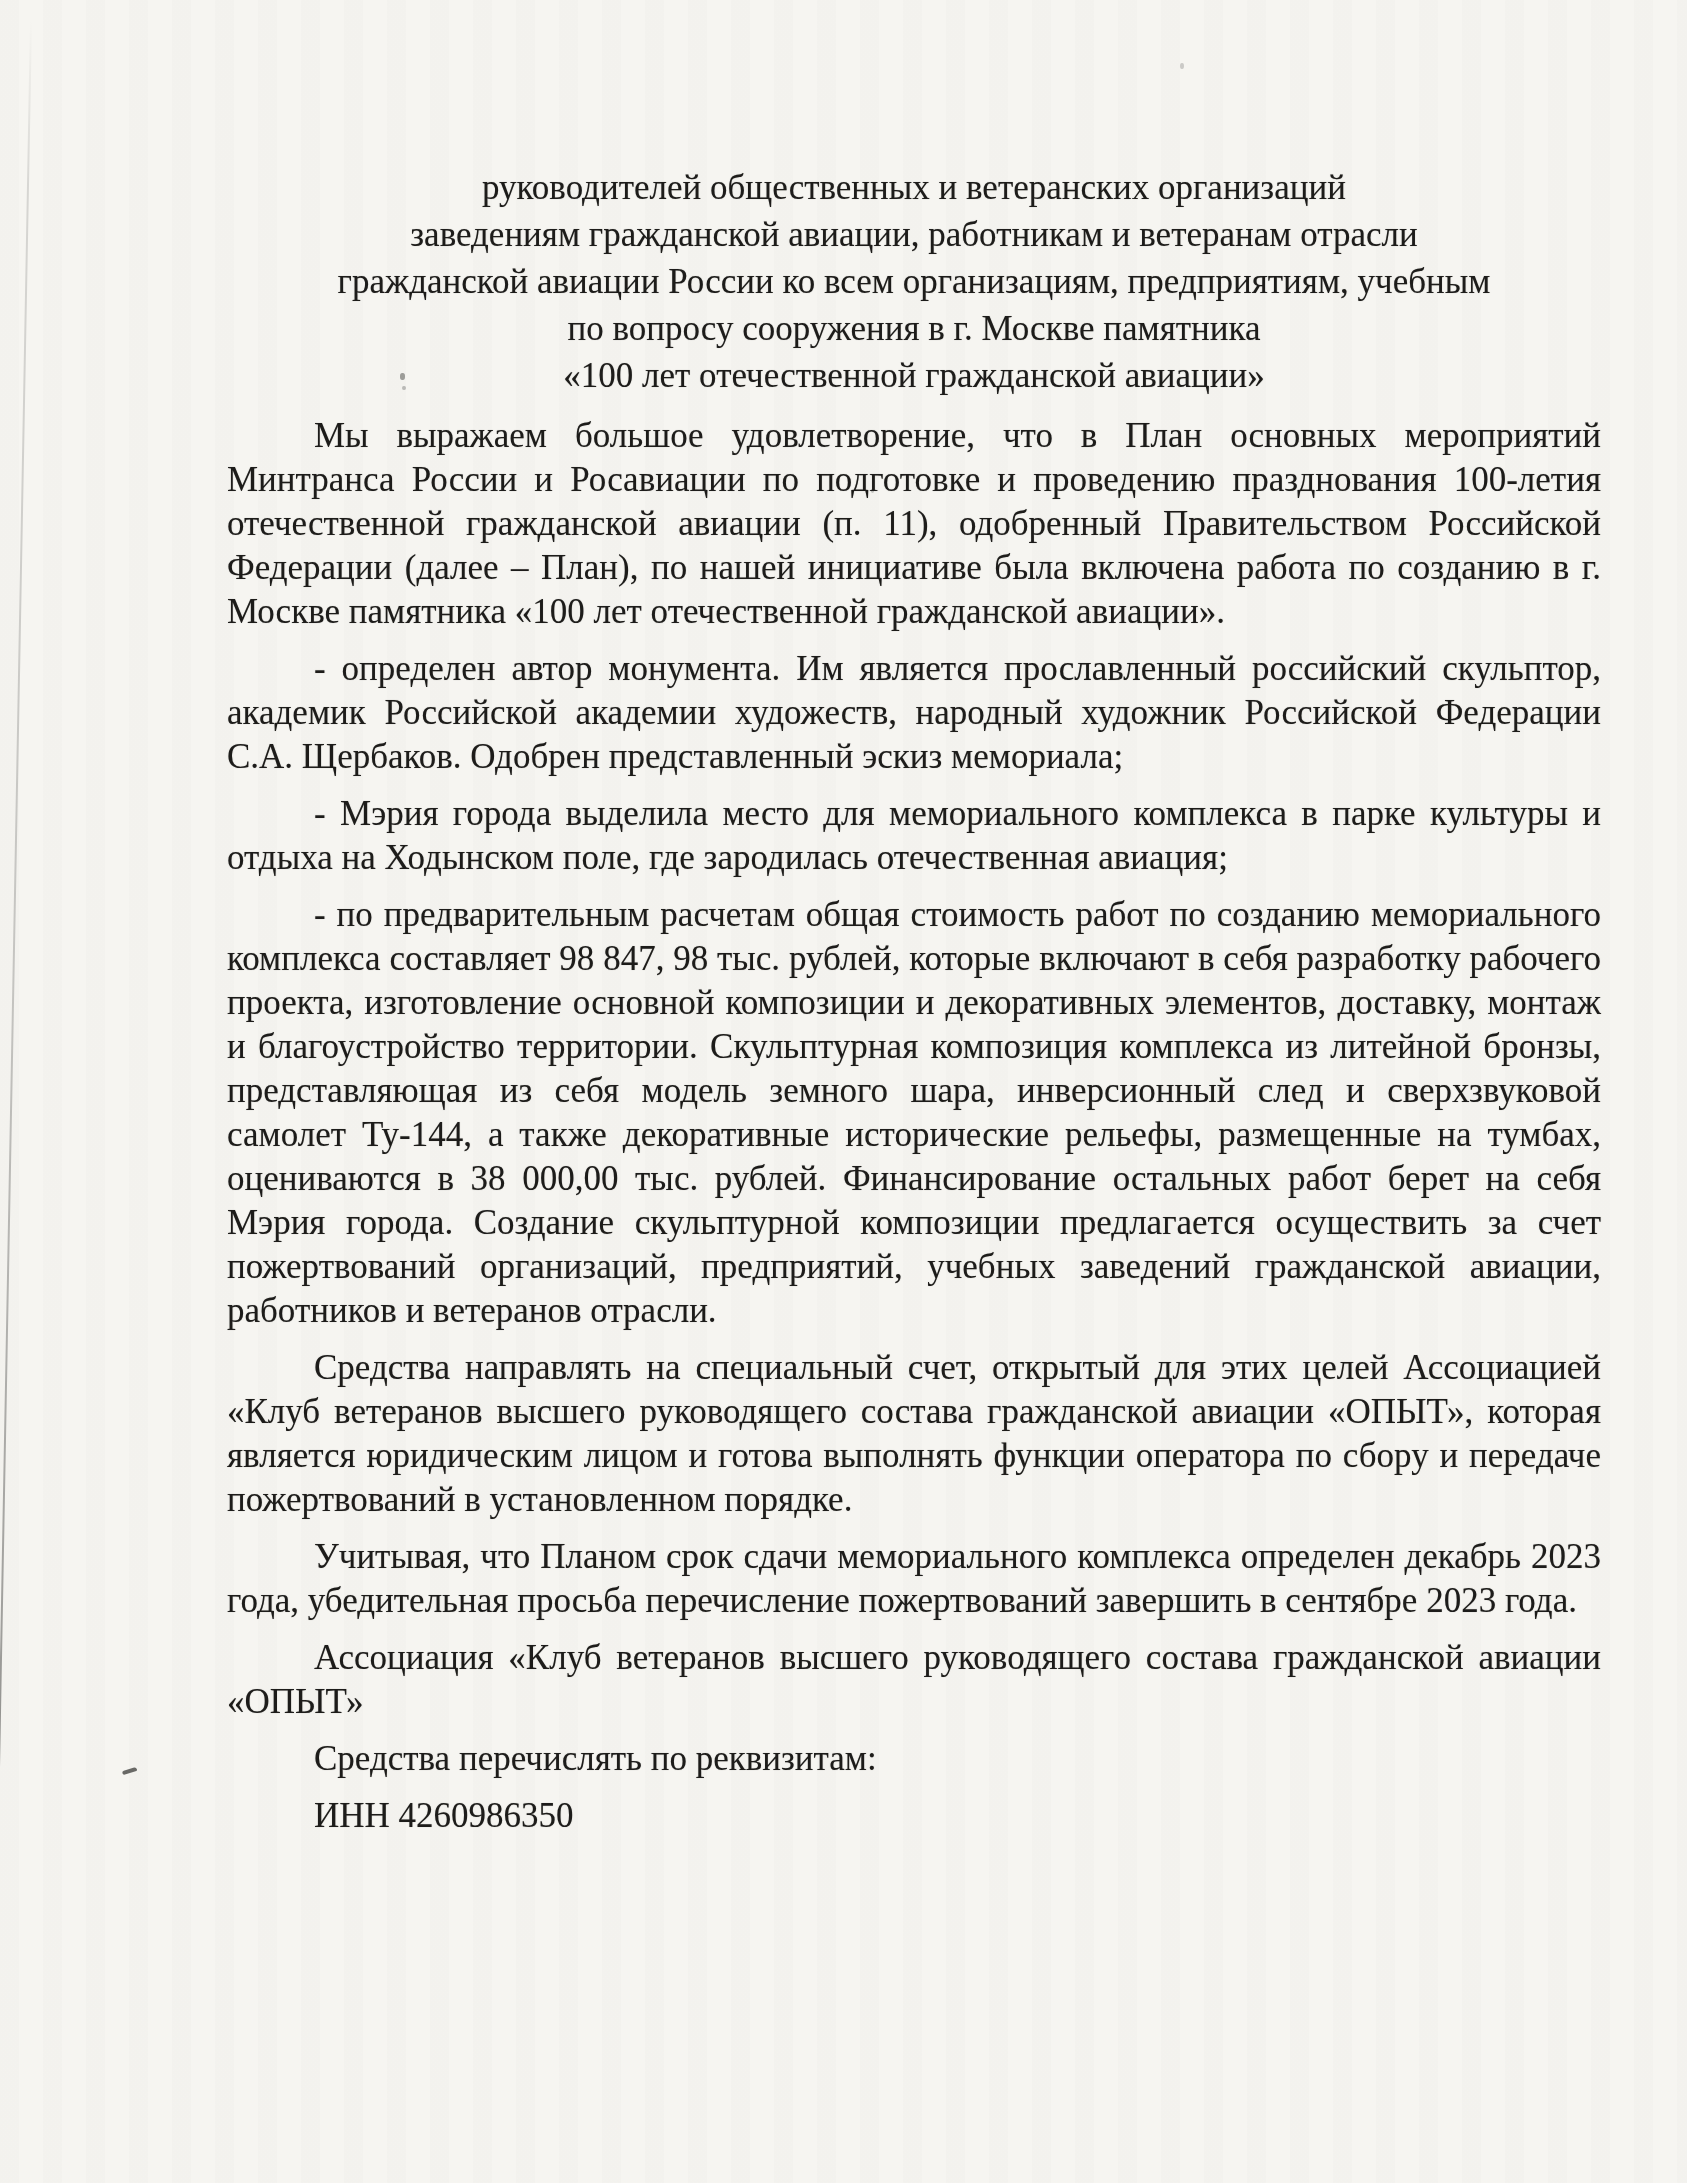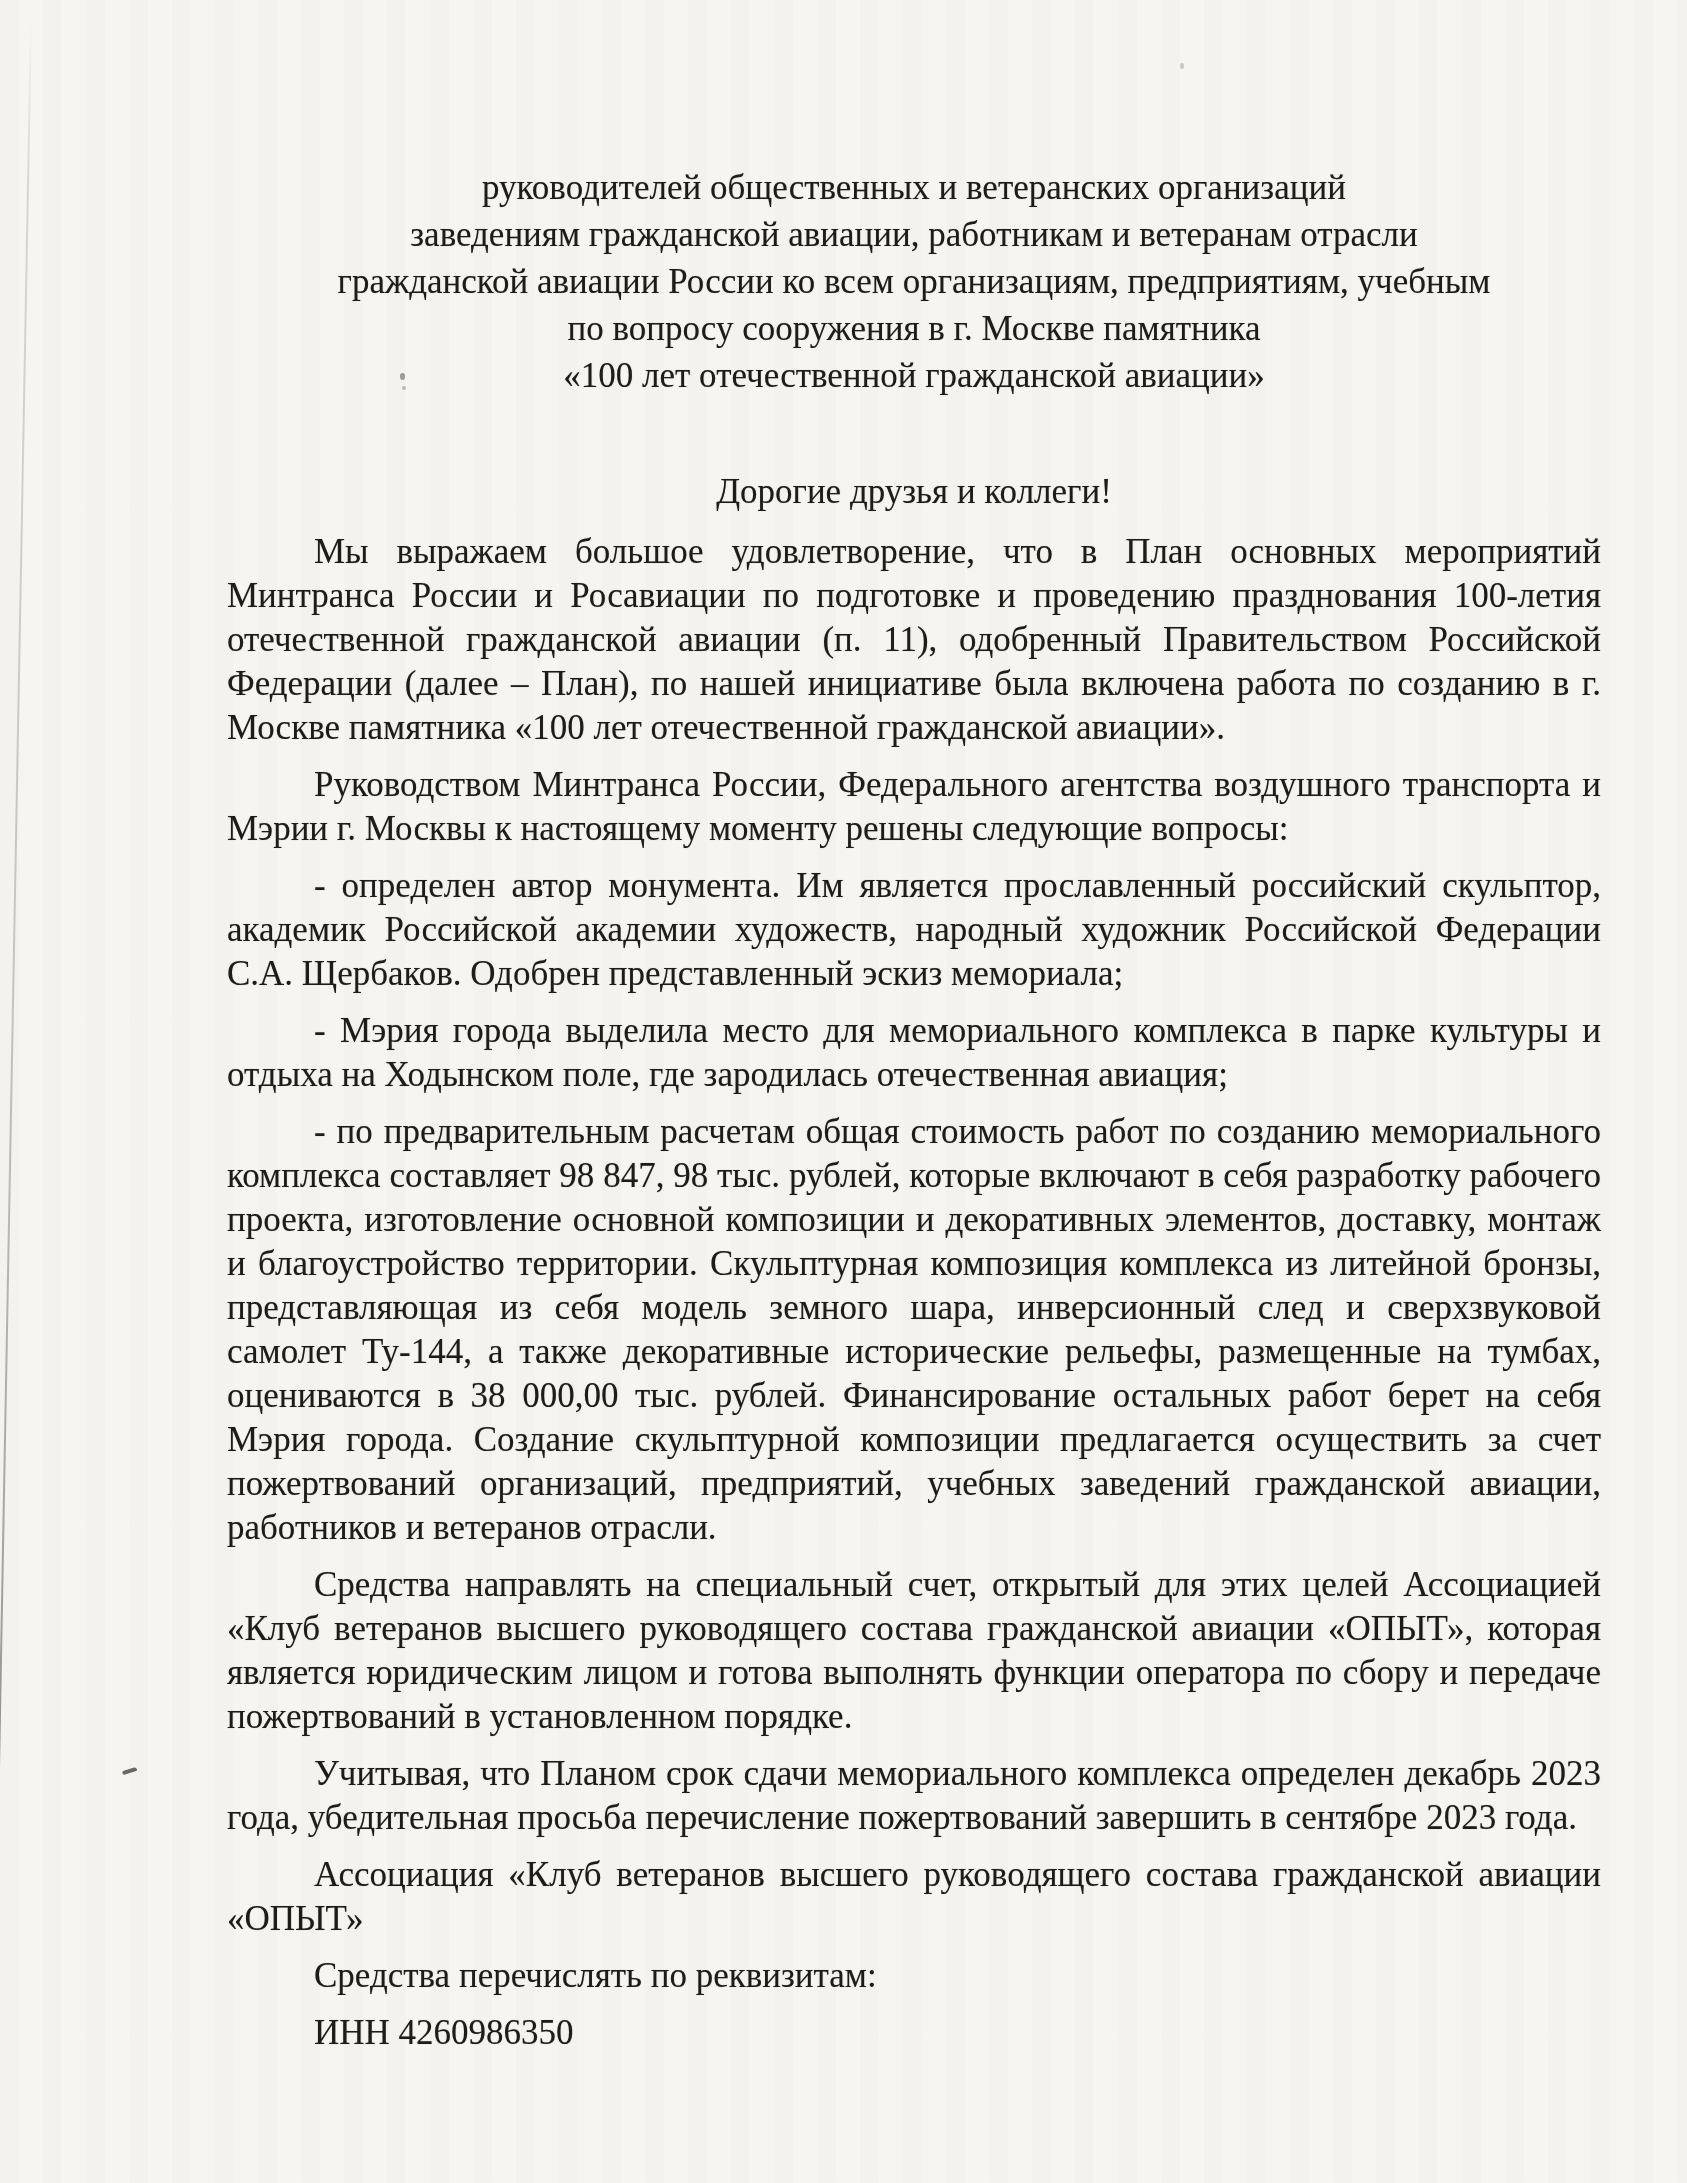--- a/index.html
+++ b/index.html
@@ -82,24 +82,22 @@
   <div class="pen-tick"></div>
 
   <div class="content">
     <div class="title-block" id="title-block">
         <div class="title-line">руководителей общественных и ветеранских организаций</div>
         <div class="title-line">заведениям гражданской авиации, работникам и ветеранам отрасли</div>
         <div class="title-line">гражданской авиации России ко всем организациям, предприятиям, учебным</div>
         <div class="title-line">по вопросу сооружения в г. Москве памятника</div>
         <div class="title-line">«100 лет отечественной гражданской авиации»</div>
       </div>
-    <div class="salutation">Дорогие друзья и коллеги!</div>
     <div class="body-block" id="body-block">
         <p>Мы выражаем большое удовлетворение, что в План основных мероприятий Минтранса России и Росавиации по подготовке и проведению празднования 100-летия отечественной гражданской авиации (п. 11), одобренный Правительством Российской Федерации (далее – План), по нашей инициативе была включена работа по созданию в г. Москве памятника «100 лет отечественной гражданской авиации».</p>
-        <p>Руководством Минтранса России, Федерального агентства воздушного транспорта и Мэрии г. Москвы к настоящему моменту решены следующие вопросы:</p>
         <p>- определен автор монумента. Им является прославленный российский скульптор, академик Российской академии художеств, народный художник Российской Федерации С.А. Щербаков. Одобрен представленный эскиз мемориала;</p>
         <p>- Мэрия города выделила место для мемориального комплекса в парке культуры и отдыха на Ходынском поле, где зародилась отечественная авиация;</p>
         <p>- по предварительным расчетам общая стоимость работ по созданию мемориального комплекса составляет 98 847, 98 тыс. рублей, которые включают в себя разработку рабочего проекта, изготовление основной композиции и декоративных элементов, доставку, монтаж и благоустройство территории. Скульптурная композиция комплекса из литейной бронзы, представляющая из себя модель земного шара, инверсионный след и сверхзвуковой самолет Ту-144, а также декоративные исторические рельефы, размещенные на тумбах, оцениваются в 38 000,00 тыс. рублей. Финансирование остальных работ берет на себя Мэрия города. Создание скульптурной композиции предлагается осуществить за счет пожертвований организаций, предприятий, учебных заведений гражданской авиации, работников и ветеранов отрасли.</p>
         <p>Средства направлять на специальный счет, открытый для этих целей Ассоциацией «Клуб ветеранов высшего руководящего состава гражданской авиации «ОПЫТ», которая является юридическим лицом и готова выполнять функции оператора по сбору и передаче пожертвований в установленном порядке.</p>
         <p>Учитывая, что Планом срок сдачи мемориального комплекса определен декабрь 2023 года, убедительная просьба перечисление пожертвований завершить в сентябре 2023 года.</p>
         <p>Ассоциация «Клуб ветеранов высшего руководящего состава гражданской авиации «ОПЫТ»</p>
         <p>Средства перечислять по реквизитам:</p>
         <p>ИНН 4260986350</p>
       </div>
   </div>

